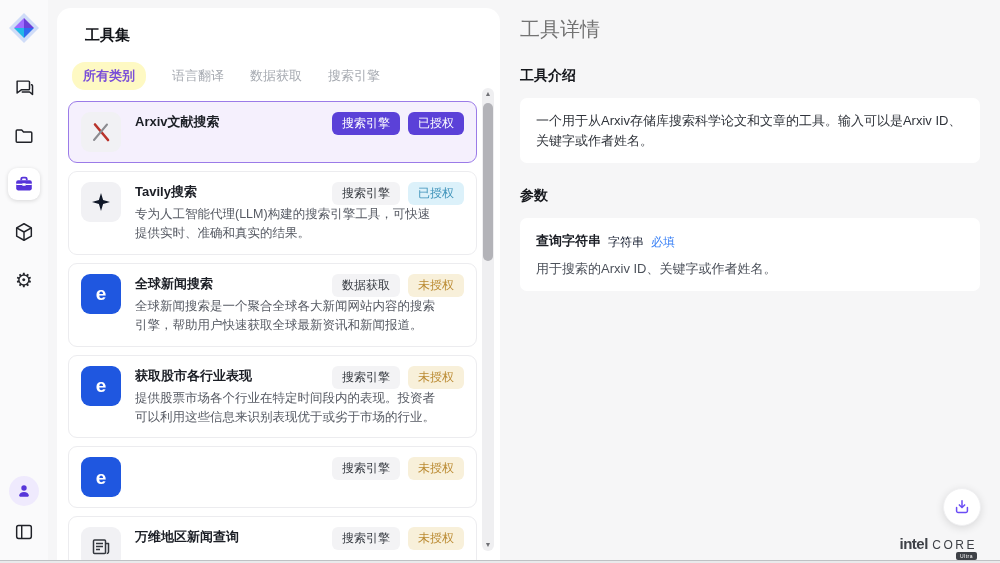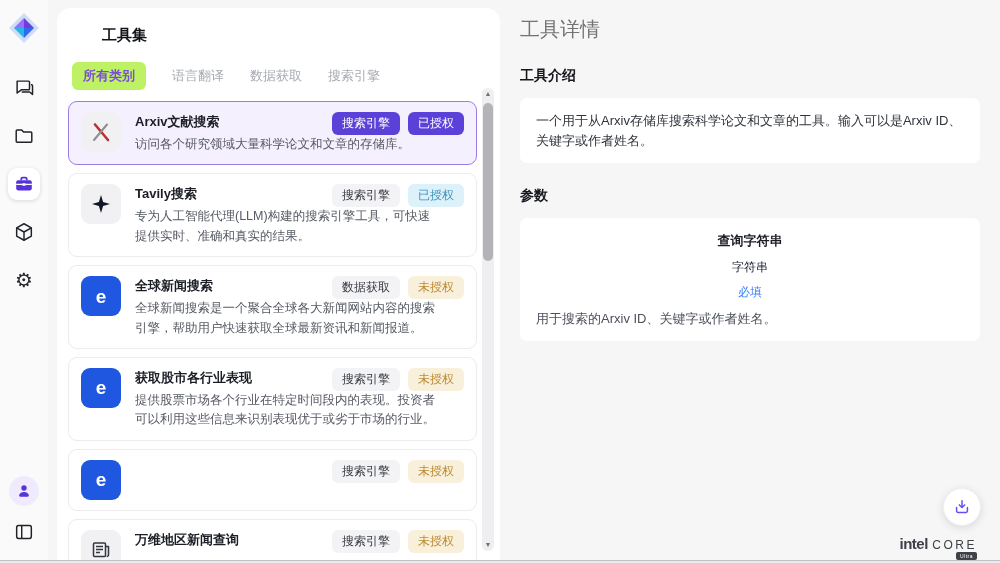--- a/index.html
+++ b/index.html
@@ -21,24 +21,24 @@
     border-radius:9px; cursor:pointer; }
   .rail-btn.active { background:#ffffff; box-shadow:0 1px 4px rgba(0,0,0,.14); }
   .rail-bottom { margin-top:auto; display:flex; flex-direction:column; align-items:center; gap:10px; margin-bottom:12px; }
   .user-chip { width:30px; height:30px; border-radius:50%; background:#efeafd;
     display:flex; align-items:center; justify-content:center; }
   .gear-glyph { font-size:20px; line-height:1; color:#26282e; }
 
   
   .list-panel { position:absolute; left:57px; top:8px; width:443px; bottom:0;
     background:#ffffff; border-radius:14px 14px 0 0; padding:18px 23px 0 11px; overflow:hidden; }
-  .list-title { font-size:15px; font-weight:bold; color:#121419; margin-left:34px; }
+  .list-title { font-size:15px; font-weight:bold; color:#121419; margin-left:17px; }
   .tabs { display:flex; align-items:center; gap:26px; margin-top:17px; margin-left:4px; }
   .tab { font-size:13px; color:#a6aab1; cursor:pointer; padding:5px 0; }
-  .tab.active { background:#bef264; color:#7a4fd8; padding:5px 11px; border-radius:6px; font-weight:bold; }
+  .tab.active { background:#fef9c3; color:#7a4fd8; padding:5px 11px; border-radius:13px; font-weight:bold; }
   .cards { margin-top:11px; display:flex; flex-direction:column; gap:8px; }
   .card { position:relative; display:flex; gap:14px; padding:10px 12px;
     border:1px solid #ececef; border-radius:9px; background:#fff; cursor:pointer; }
   .card.selected { background:#f5f0fd; border:1.5px solid #9b7be8; }
   .tool-tile { flex:0 0 40px; width:40px; height:40px; border-radius:9px; background:#f1f1f4;
     display:flex; align-items:center; justify-content:center; }
   .tool-tile.blue { background:#1f57e0; }
   .tool-tile.blue .eglyph { color:#fff; font-weight:bold; font-size:19px; line-height:1;
     font-family:"Liberation Sans",sans-serif; }
   .tool-text { padding-top:1px; }
@@ -59,21 +59,21 @@
   .vscroll .arr.up { top:0; } .vscroll .arr.down { bottom:0; }
   .vthumb { position:absolute; left:1px; right:1px; top:15px; height:158px;
     background:#b3b3b8; border-radius:5px; }
 
   
   .details { position:absolute; left:500px; top:0; right:0; bottom:3px; padding:16px 20px 0 20px; }
   .details-title { font-size:20px; font-weight:normal; color:#737373; }
   .section-h { font-size:14px; font-weight:bold; color:#15171c; margin-top:24px; }
   .white-box { margin-top:13px; background:#ffffff; border-radius:7px; padding:13px 16px;
     font-size:13px; color:#30343b; line-height:1.5; }
-  .param-row { display:flex; align-items:center; gap:7px;flex-direction:column; }
+  .param-row { display:flex; align-items:flex-end; gap:7px; }
   .param-name { font-size:13px; font-weight:bold; color:#1b1e25; }
   .param-type { font-size:12px; color:#0f172a; }
   .param-req  { font-size:12px; color:#3b82f6; }
   .param-desc { margin-top:8px; font-size:13px; color:#4c515a; }
 
   
   .fab { position:absolute; right:19px; bottom:37px; width:38px; height:38px; border-radius:50%;
     background:#ffffff; box-shadow:0 2px 8px rgba(0,0,0,.12); border:1px solid #f0f0f2;
     display:flex; align-items:center; justify-content:center; cursor:pointer; }
   .intel { position:absolute; right:23px; bottom:10px; color:#3e4147; }
@@ -157,21 +157,20 @@
 
     <div class="card selected">
       <div class="tool-tile">
         <svg viewBox="0 0 24 24" width="24" height="24">
           <line x1="6" y1="4.5" x2="19" y2="20" stroke="#b9342c" stroke-width="2.6" stroke-linecap="round"></line>
           <line x1="18" y1="4.5" x2="5" y2="20" stroke="#8c8c91" stroke-width="2" stroke-linecap="round"></line>
         </svg>
       </div>
       <div class="tool-text">
         <div class="tool-name">Arxiv文献搜索</div>
-        <div class="tool-desc">访问各个研究领域大量科学论文和文章的存储库。</div>
       </div>
       <div class="badges">
         <span class="badge purple">搜索引擎</span>
         <span class="badge purple">已授权</span>
       </div>
     </div>
 
     <div class="card">
       <div class="tool-tile">
         <svg viewBox="0 0 24 24" width="24" height="24">

